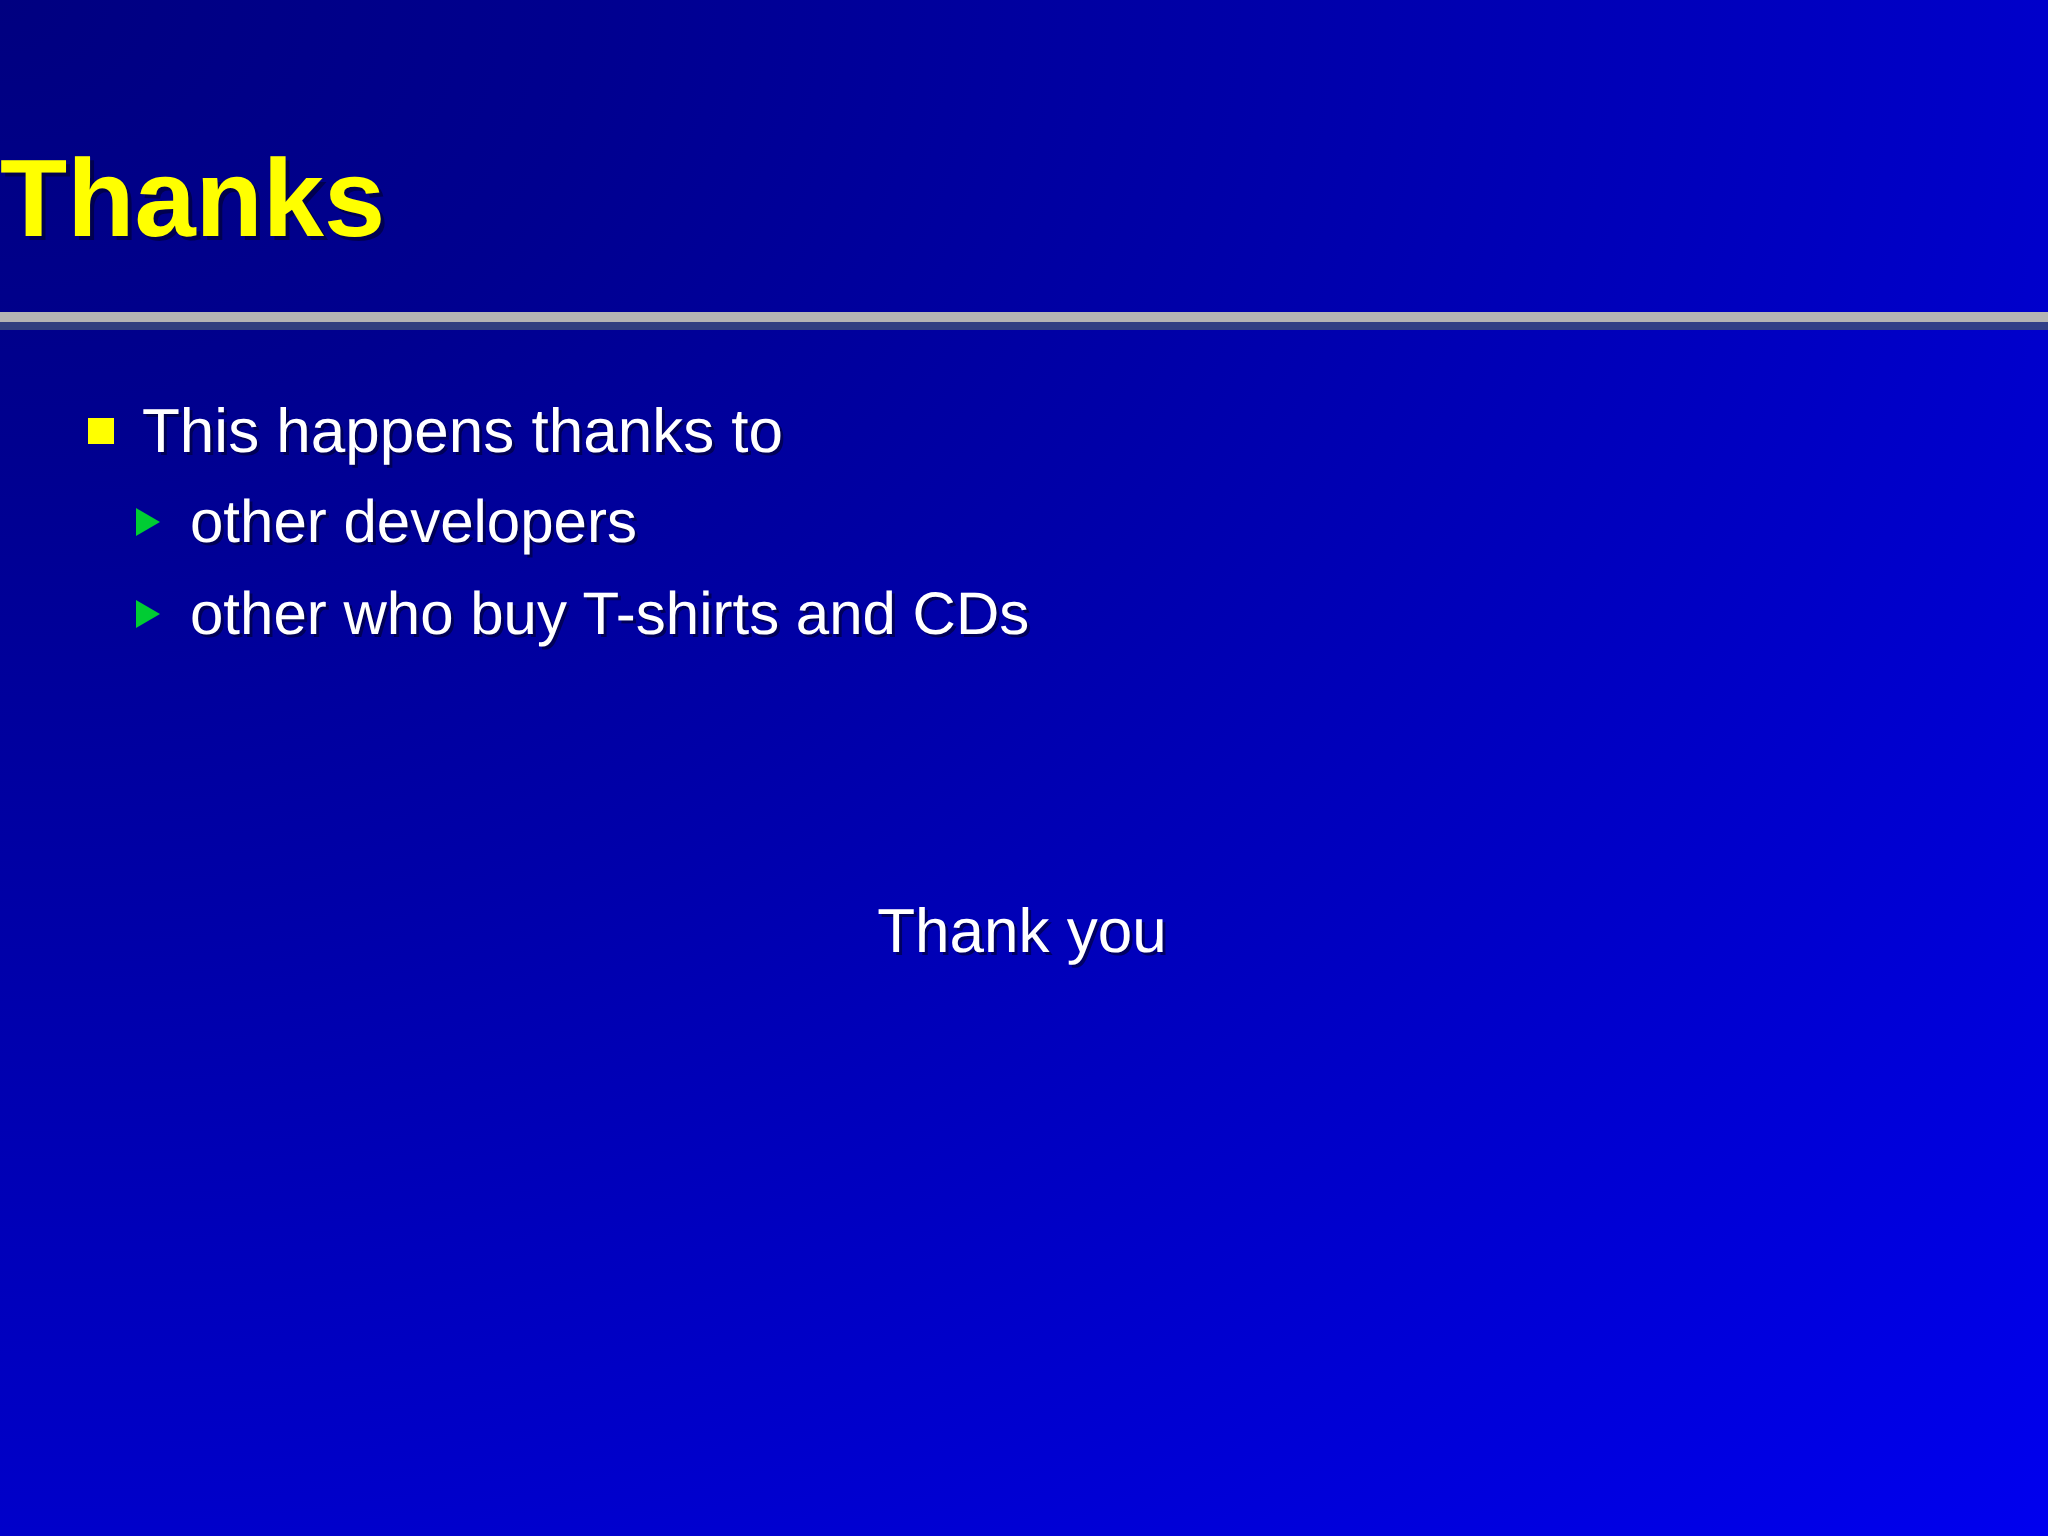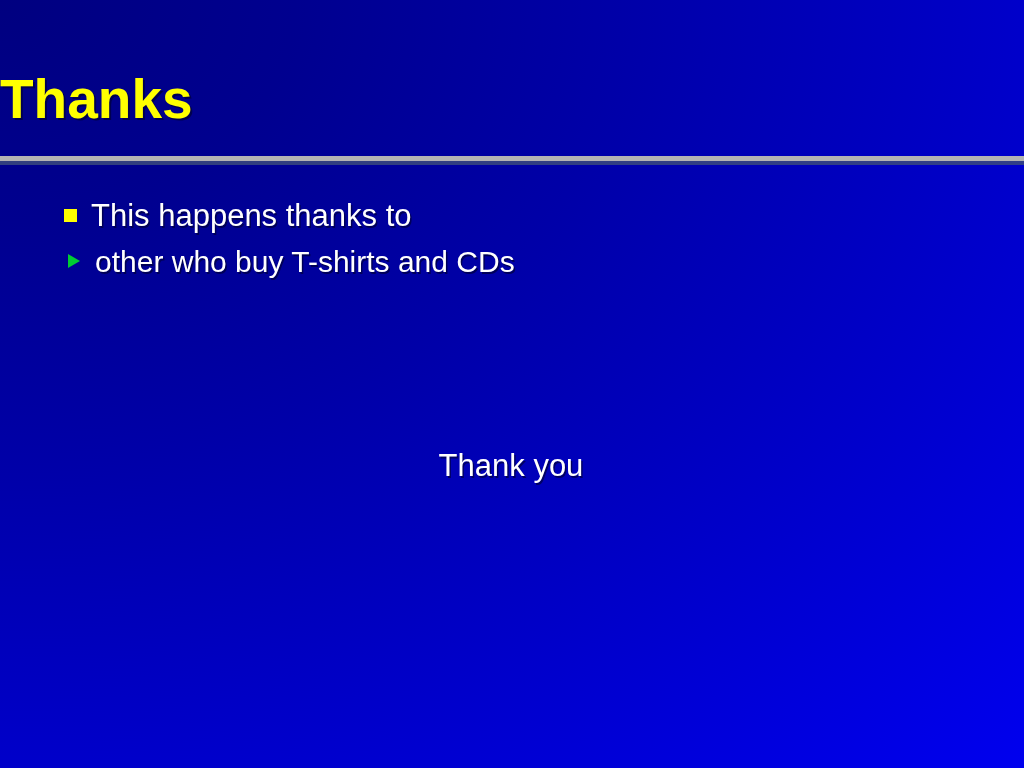--- a/index.html
+++ b/index.html
@@ -72,21 +72,21 @@
     width: 1024px;
   }
 
   .bullet-row {
     display: flex;
     align-items: flex-start;
     white-space: nowrap;
   }
 
   .bullet-row.level-1 {
-    padding-left: 64px;
+    padding-left: 44px;
     height: 46px;
   }
 
   .bullet-row.level-2 {
     padding-left: 68px;
     height: 46px;
   }
 
   .marker {
     flex: 0 0 auto;
@@ -158,20 +158,24 @@
   <div class="divider"></div>
   <div class="divider-shadow"></div>
 
   <div class="body-area">
 
     <div class="bullet-row level-1">
       <span class="marker marker-square"></span>
       <span class="bullet-text">This happens thanks to</span>
     </div>
 
+    <div class="bullet-row level-2">
+      <span class="marker marker-triangle"></span>
+      <span class="bullet-text">other developers</span>
+    </div>
 
     <div class="bullet-row level-2">
       <span class="marker marker-triangle"></span>
       <span class="bullet-text">other who buy T-shirts and CDs</span>
     </div>
 
   </div>
 
   <div class="footer-note-area">
     <span class="footer-note">Thank you</span>

